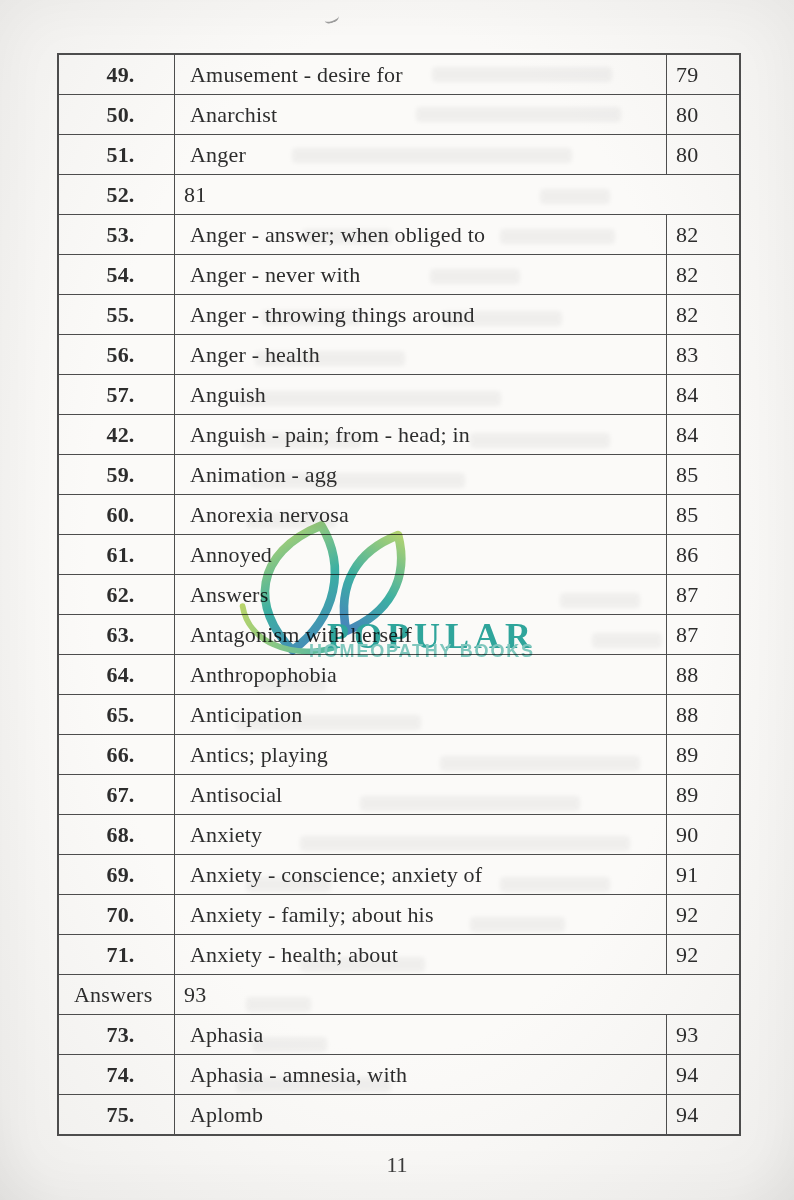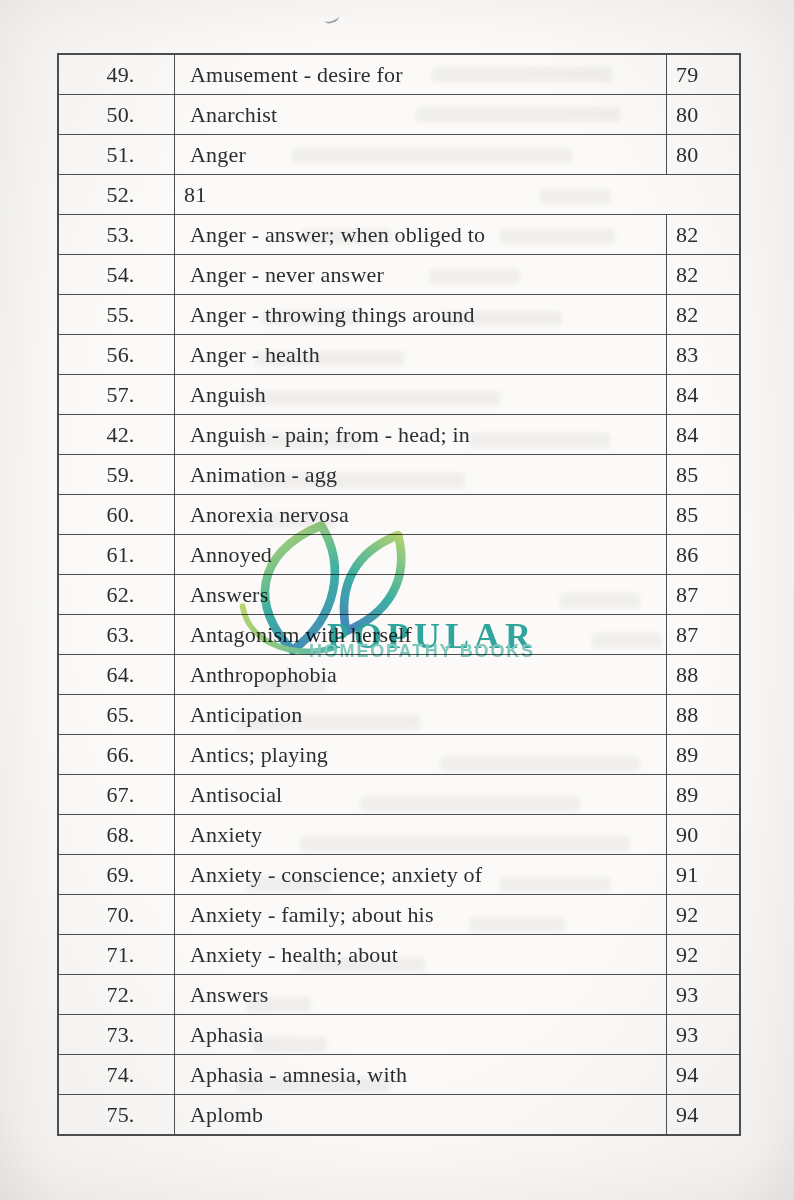--- a/index.html
+++ b/index.html
@@ -38,21 +38,21 @@
     border:2px solid var(--line);
     display:flex;flex-direction:column;
     background:transparent;
   }
   .row{
     flex:1;display:grid;grid-template-columns:116px 1fr 72px;
     border-bottom:1.5px solid var(--line);
   }
   .row:last-child{border-bottom:none;}
   .cell{display:flex;align-items:center;font-size:22px;letter-spacing:.2px;}
-  .cell-serial{justify-content:center;border-right:1.5px solid var(--line);padding-left:8px;}
+  .cell-serial{justify-content:center;border-right:1.5px solid var(--line);padding-left:8px;font-weight:bold;}
   .cell-rubric{padding-left:15px;border-right:1.5px solid var(--line);white-space:nowrap;overflow:hidden;}
   .cell-page{padding-left:9px;}
   
   .watermark{
     position:absolute;left:233px;top:514px;width:336px;height:156px;
     mix-blend-mode:multiply;pointer-events:none;
   }
   .wm-icon{position:absolute;left:0;top:0;}
   .wm-title{
     position:absolute;left:94px;top:84px;
@@ -136,21 +136,21 @@
     </div>
 
     <div class="row">
       <div class="cell cell-serial">53.</div>
       <div class="cell cell-rubric">Anger - answer; when obliged to</div>
       <div class="cell cell-page">82</div>
     </div>
 
     <div class="row">
       <div class="cell cell-serial">54.</div>
-      <div class="cell cell-rubric">Anger - never answer</div>
+      <div class="cell cell-rubric">Anger - never with</div>
       <div class="cell cell-page">82</div>
     </div>
 
     <div class="row">
       <div class="cell cell-serial">55.</div>
       <div class="cell cell-rubric">Anger - throwing things around</div>
       <div class="cell cell-page">82</div>
     </div>
 
     <div class="row">
@@ -243,21 +243,20 @@
       <div class="cell cell-page">92</div>
     </div>
 
     <div class="row">
       <div class="cell cell-serial">71.</div>
       <div class="cell cell-rubric">Anxiety - health; about</div>
       <div class="cell cell-page">92</div>
     </div>
 
     <div class="row">
-      <div class="cell cell-serial">72.</div>
       <div class="cell cell-rubric">Answers</div>
       <div class="cell cell-page">93</div>
     </div>
 
     <div class="row">
       <div class="cell cell-serial">73.</div>
       <div class="cell cell-rubric">Aphasia</div>
       <div class="cell cell-page">93</div>
     </div>
 
@@ -293,13 +292,14 @@
         </linearGradient>
       </defs>
       <path d="M 62 142 C 18 98 22 40 92 12 C 118 55 108 108 62 142 Z" stroke="url(#gA)" stroke-width="9" stroke-linejoin="round"></path>
       <path d="M 118 122 C 108 72 130 38 172 22 C 184 68 162 104 118 122 Z" stroke="url(#gB)" stroke-width="9" stroke-linejoin="round"></path>
       <path d="M 10 96 C 16 132 58 152 106 139" stroke="url(#gC)" stroke-width="6" stroke-linecap="round"></path>
     </svg>
     <div class="wm-title">POPULAR</div>
     <div class="wm-subtitle">HOMEOPATHY BOOKS</div>
   </div>
 
+  <div class="page-number">11</div>
 </div>
 
 </body></html>

